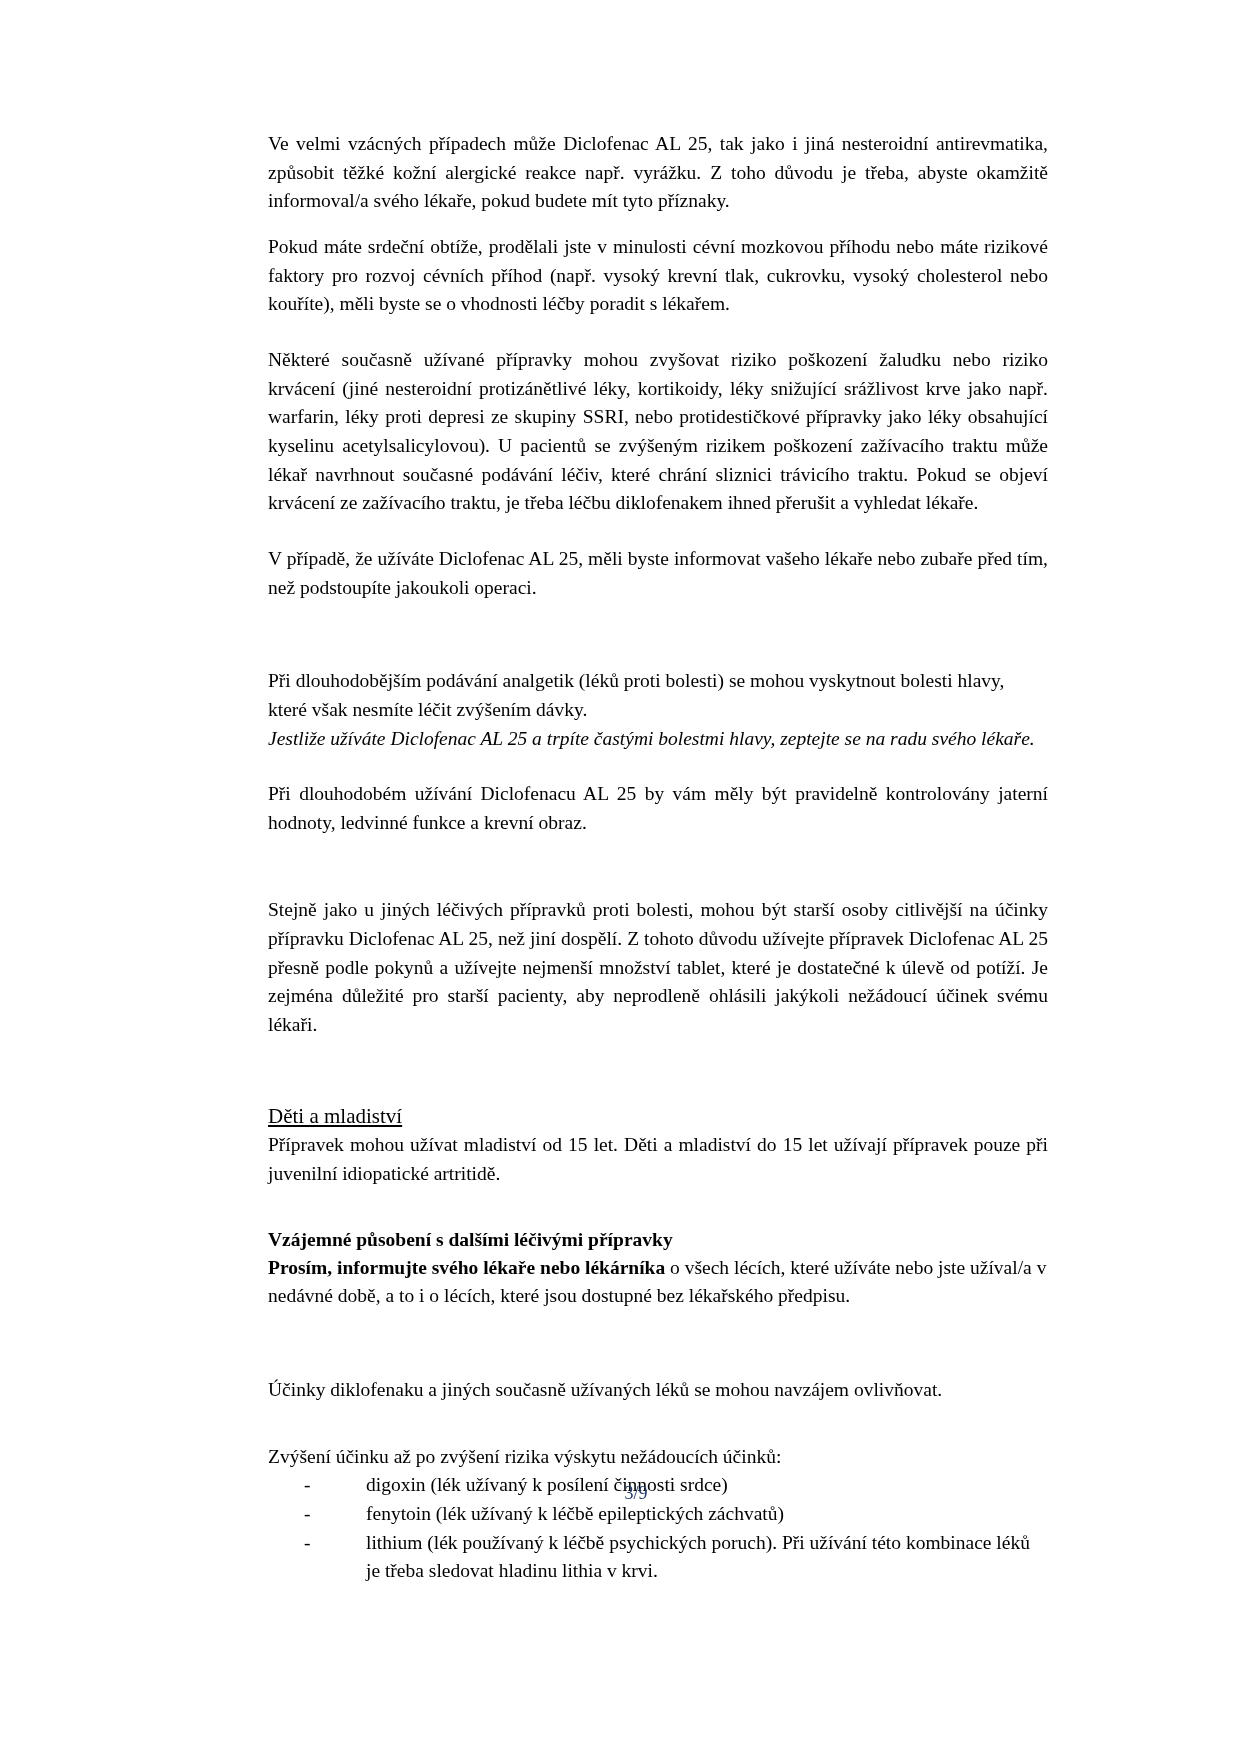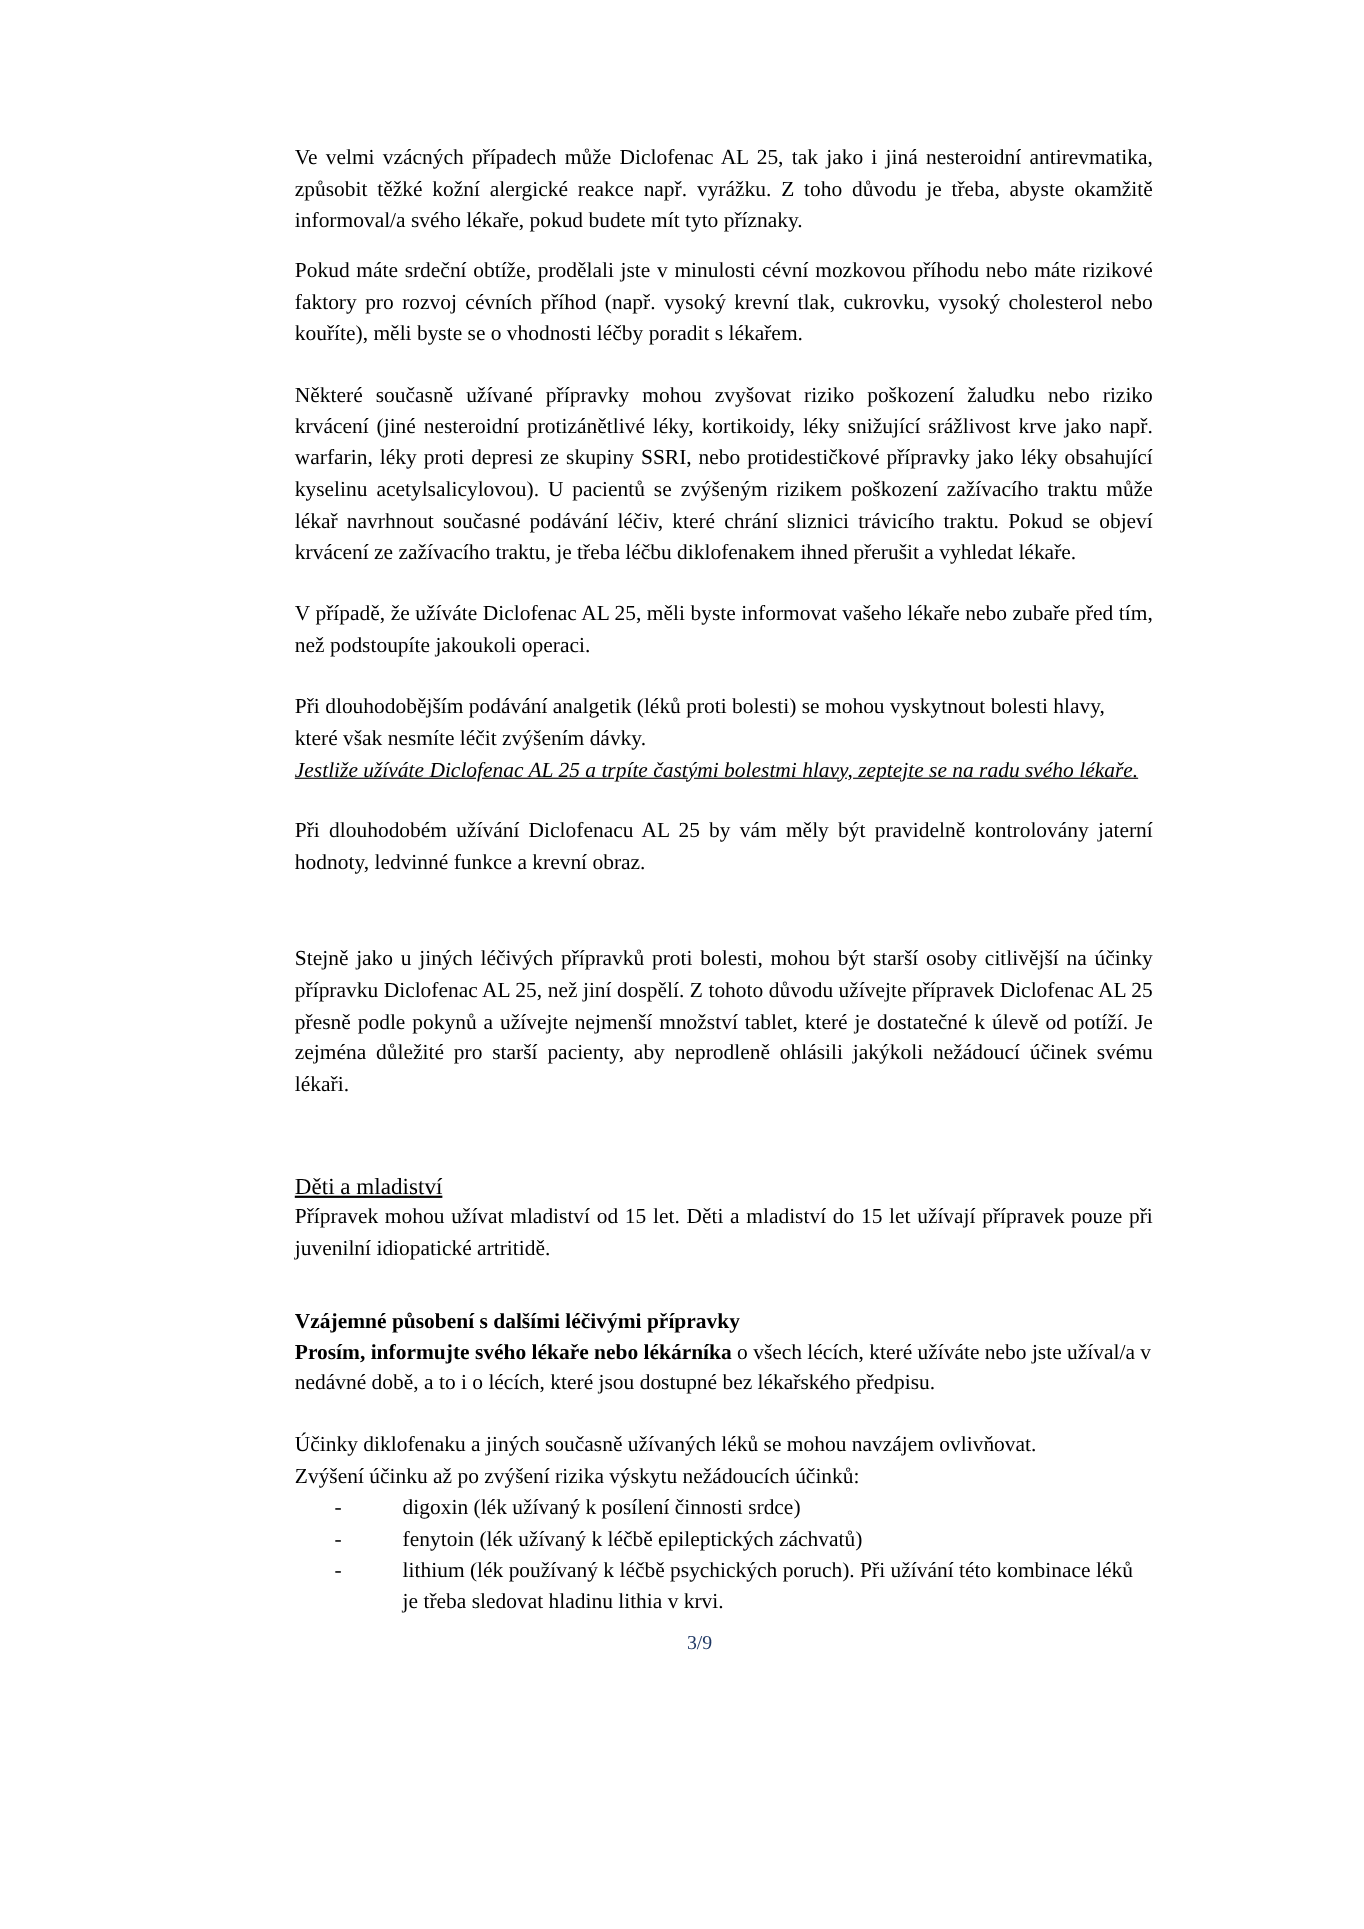--- a/index.html
+++ b/index.html
@@ -28,32 +28,32 @@
     font-size: 19.5px;
     line-height: 1.47;
     text-align: justify;
     text-justify: inter-word;
   }
   .para {
     margin-bottom: 17px;
   }
   .para-tight {
     margin-bottom: 0;
+    margin-top: 38px;
   }
   .gap-sm { height: 10px; }
   .gap-md { height: 20px; }
   .gap-lg { height: 32px; }
   .gap-xl { height: 44px; }
   .nojust {
     text-align: left;
   }
   .italic {
     font-style: italic;
     font-family: "Liberation Serif", serif;
-    text-decoration: underline;
   }
   .bold {
     font-weight: bold;
   }
   .heading-bold {
     font-weight: bold;
     font-size: 19.5px;
     line-height: 1.45;
     text-align: left;
     margin: 0;

